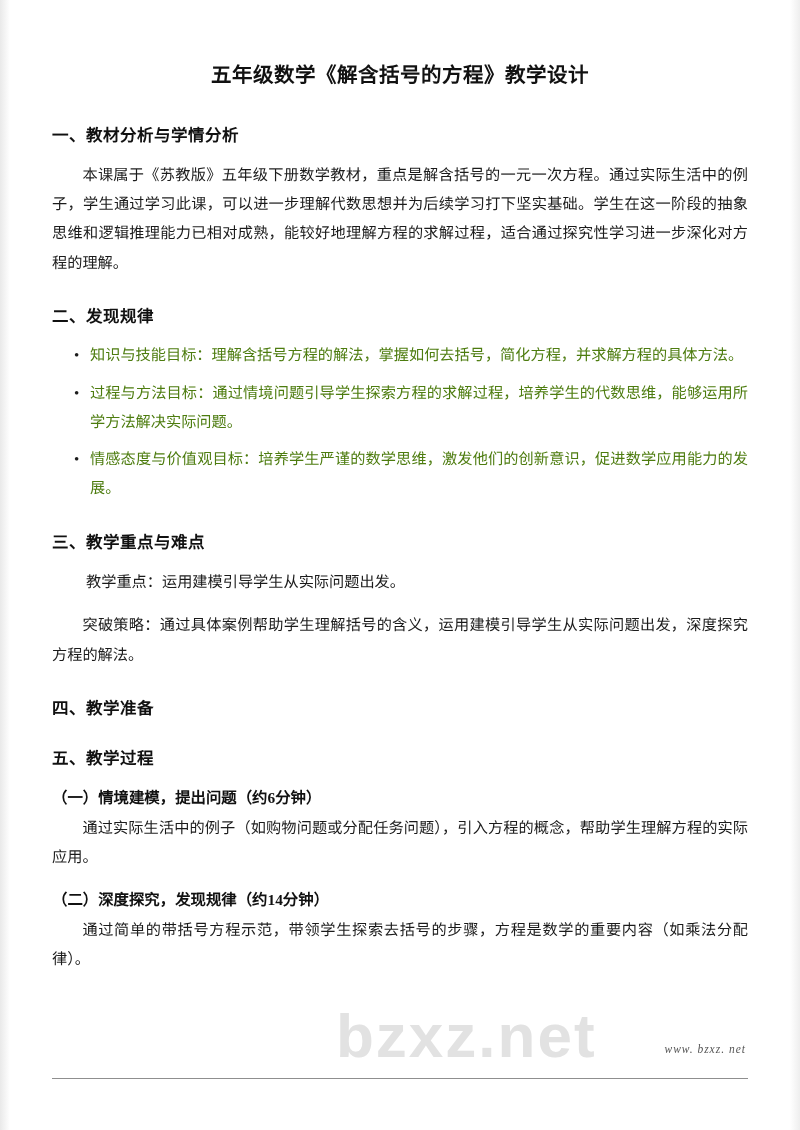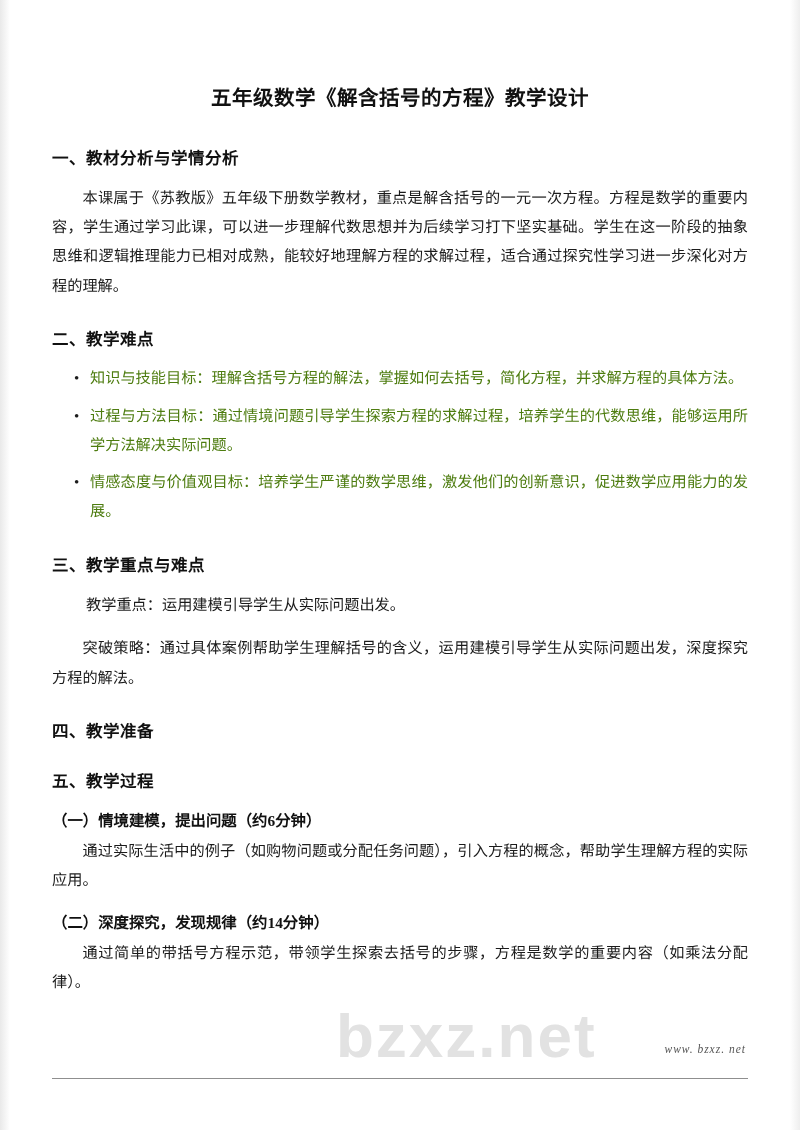--- a/index.html
+++ b/index.html
@@ -46,21 +46,21 @@
     font-size: 62px;
     letter-spacing: 2px;
     color: #e2e2e2;
     white-space: nowrap;
     z-index: 0;
     user-select: none;
   }
   .content {
     position: relative;
     z-index: 2;
-    padding: 67px 52px 0 52px;
+    padding: 44px 52px 0 52px;
     box-sizing: border-box;
   }
   .doc-title {
     text-align: center;
     font-size: 20.5px;
     font-weight: bold;
     letter-spacing: 0.5px;
     margin: 14px 0 34px 0;
     color: #111;
   }
@@ -141,25 +141,25 @@
 <div id="page">
 
   <div class="watermark">bzxz.net</div>
 
   <div class="content">
 
     <h1 class="doc-title">五年级数学《解含括号的方程》教学设计</h1>
 
     <div class="sec-block">
       <h2 class="sec-h">一、教材分析与学情分析</h2>
-      <p class="para">本课属于《苏教版》五年级下册数学教材，重点是解含括号的一元一次方程。方程是数学的重要内容，学生通过学习此课，可以进一步理解代数思想并为后续学习打下坚实基础。学生在这一阶段的抽象思维和逻辑推理能力已相对成熟，能较好地理解方程的求解过程，适合通过探究性学习进一步深化对方程的理解。</p>
+      <p class="para">本课属于《苏教版》五年级下册数学教材，重点是解含括号的一元一次方程。通过实际生活中的例子，学生通过学习此课，可以进一步理解代数思想并为后续学习打下坚实基础。学生在这一阶段的抽象思维和逻辑推理能力已相对成熟，能较好地理解方程的求解过程，适合通过探究性学习进一步深化对方程的理解。</p>
     </div>
 
     <div class="sec-block">
-      <h2 class="sec-h">二、教学难点</h2>
+      <h2 class="sec-h">二、发现规律</h2>
       <ul class="bullets">
         <li>知识与技能目标：理解含括号方程的解法，掌握如何去括号，简化方程，并求解方程的具体方法。</li>
         <li>过程与方法目标：通过情境问题引导学生探索方程的求解过程，培养学生的代数思维，能够运用所学方法解决实际问题。</li>
         <li>情感态度与价值观目标：培养学生严谨的数学思维，激发他们的创新意识，促进数学应用能力的发展。</li>
       </ul>
     </div>
 
     <div class="sec-block">
       <h2 class="sec-h">三、教学重点与难点</h2>
       <p class="para indent1">教学重点：运用建模引导学生从实际问题出发。</p>

